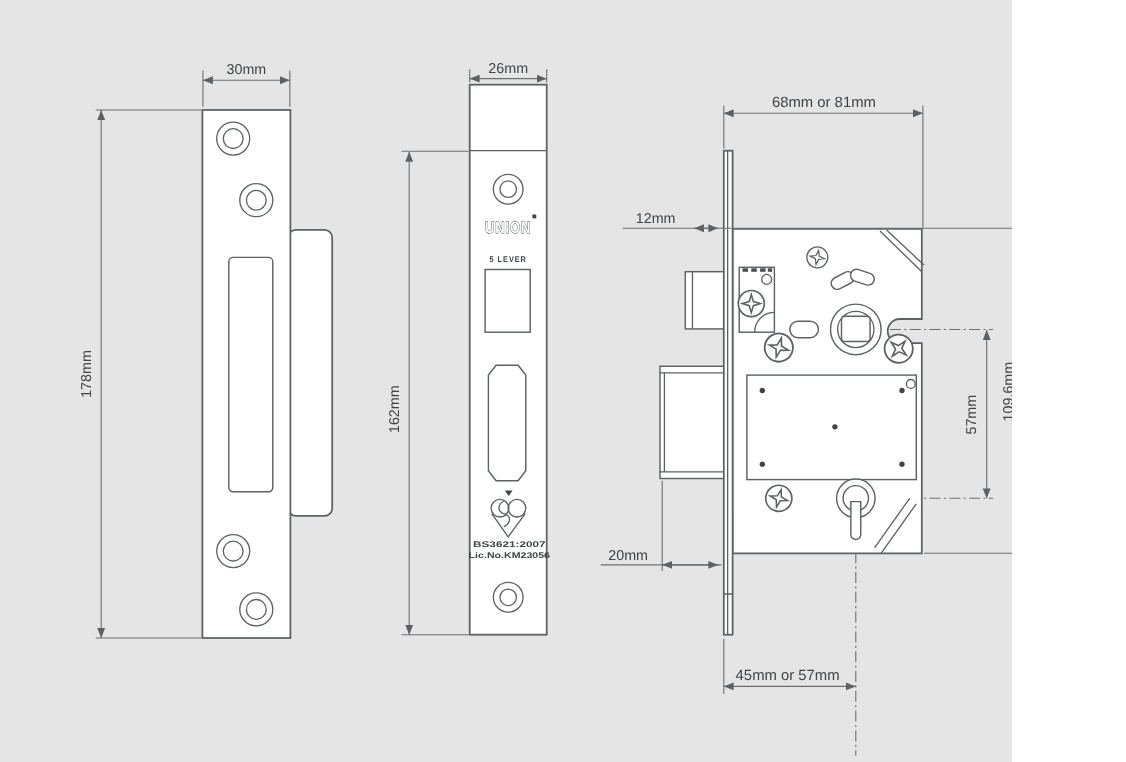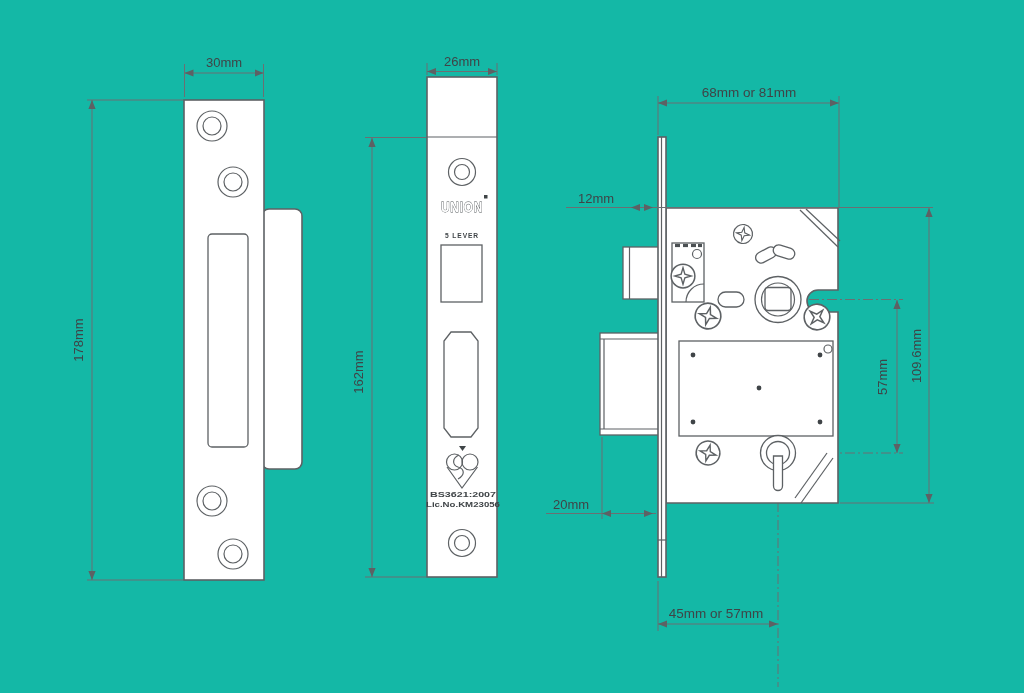--- a/index.html
+++ b/index.html
@@ -1,16 +1,16 @@
 <!DOCTYPE html>
 <html><head>
 <meta charset="utf-8">
 <style>
   html,body{margin:0;padding:0;background:#ffffff;}
-  .stage{position:relative;width:1024px;height:693px;background:#14b8a6;overflow:hidden;
+  .stage{position:relative;width:920px;height:693px;background:#e5e5e5;overflow:hidden;
          font-family:"Liberation Sans", sans-serif;}
   svg{position:absolute;left:0;top:0;}
   .part{fill:#ffffff;stroke:#5d6164;stroke-width:1.6;}
   .part2{fill:#ffffff;stroke:#5d6164;stroke-width:1.3;}
   .detail{fill:none;stroke:#5d6164;stroke-width:1.2;}
   .dim{stroke:#6b6f72;stroke-width:1;fill:none;}
   .cl{stroke:#6b6f72;stroke-width:1;fill:none;stroke-dasharray:10 3 2 3;}
   .dimtxt{font-family:"Liberation Sans",sans-serif;font-size:13px;fill:#3f4447;}
   .dimtxt-lg{font-family:"Liberation Sans",sans-serif;font-size:13.5px;fill:#3f4447;}
   .brand{font-family:"Liberation Sans",sans-serif;font-size:15px;font-weight:bold;letter-spacing:1px;

